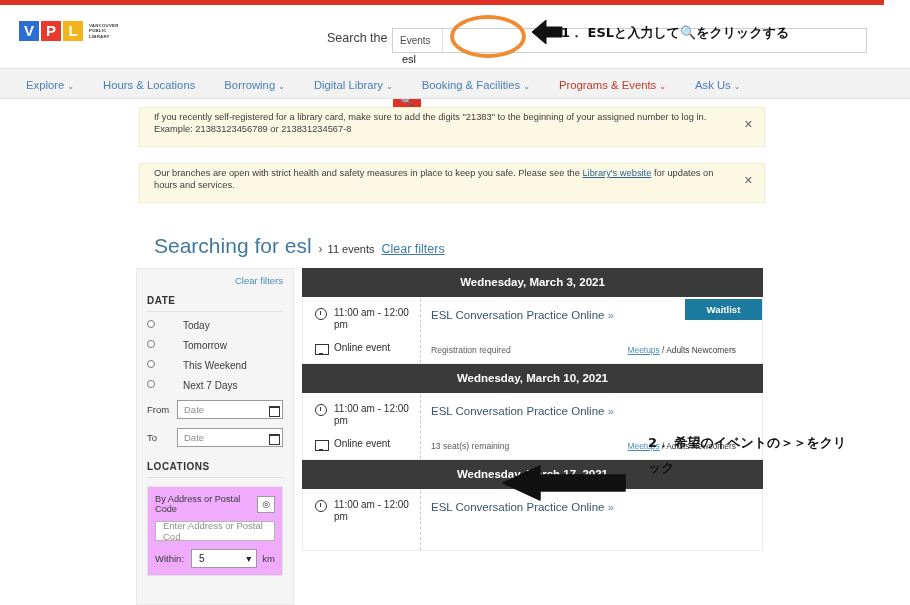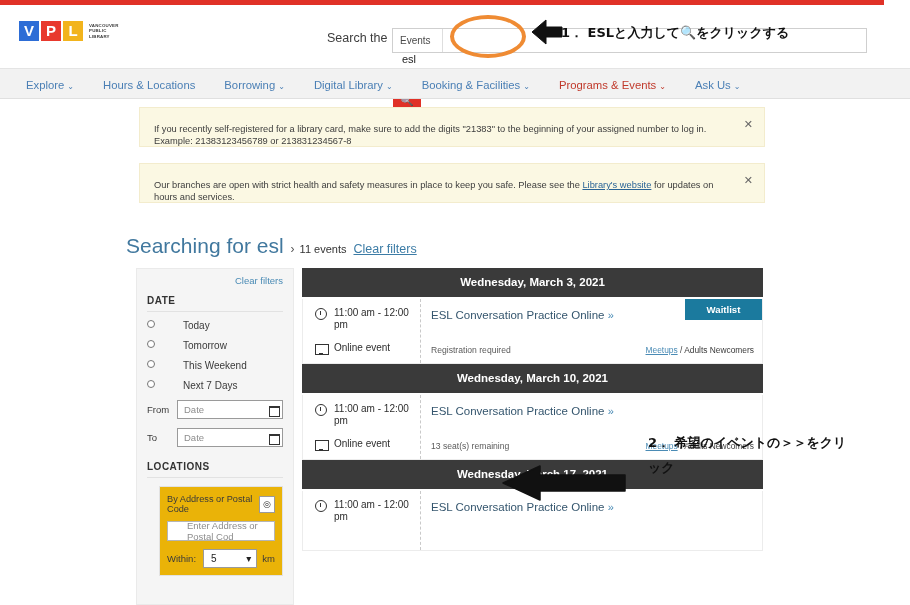--- a/index.html
+++ b/index.html
@@ -127,36 +127,36 @@
   }
   .nav-item.active { color: #c0392b; }
   .caret { font-size: 8px; margin-left: 3px; }
 
   
   .alert {
     position: absolute;
     left: 139px; width: 626px;
     background: #fbf8e3;
     border: 1px solid #f3eccd;
-    padding: 16px 30px 8px 14px;
+    padding: 4px 30px 8px 14px;
     font-size: 9.3px;
     line-height: 11.5px;
     color: #3d3d3d;
   }
   #alert-1 { top: 107px; height: 40px; }
   #alert-2 { top: 163px; height: 40px; }
   .alert .x {
     position: absolute; right: 11px; top: 11px;
     font-size: 11px; color: #666; cursor: pointer;
   }
   .alert a { color: #2a6496; }
 
   
   .heading-row {
-    position: absolute; top: 234px; left: 126px;
+    position: absolute; top: 234px; left: 154px;
     display: flex; align-items: baseline;
   }
   .heading-main {
     font-size: 21px; color: #41789e; font-weight: normal;
   }
   .heading-sep { font-size: 12px; color: #555; margin: 0 5px 0 7px; }
   .heading-count { font-size: 11px; color: #333; }
   .heading-clear {
     font-size: 12.5px; color: #3c7ca6;
     text-decoration: underline; margin-left: 7px; cursor: pointer;
@@ -208,35 +208,35 @@
     padding: 0 4px 0 6px;
   }
   .date-ph { flex: 1; font-size: 9.5px; color: #8d8d8d; }
   .cal-ico { width: 9px; height: 9px; position: relative; }
   .cal-ico:before {
     content: ""; position: absolute; left: 0; top: 1px;
     width: 9px; height: 8px;
     border: 1.2px solid #333; border-top-width: 2.6px;
   }
   .loc-box {
-    border: 1px solid #e2e2e2; background: #eab308;
-    padding: 7px; margin-top: 4px; margin-left: 12px;
+    border: 1px solid #e2e2e2; background: #f0abfc;
+    padding: 7px; margin-top: 4px;
   }
   .loc-top { display: flex; align-items: center; justify-content: space-between; }
   .loc-label { font-size: 9.2px; color: #3a3a3a; }
   .geo-btn {
     width: 19px; height: 17px;
     border: 1px solid #9a9a9a; background: #fff;
     font-size: 9px; color: #333; text-align: center;
     line-height: 15px; cursor: pointer;
   }
   .loc-input {
     margin-top: 7px; height: 20px;
     border: 1px solid #b5b5b5; background: #fff;
-    display: flex; align-items: center; padding-left: 19px;
+    display: flex; align-items: center; padding-left: 7px;
   }
   .loc-ph { font-size: 9.5px; color: #8d8d8d; }
   .within-row { display: flex; align-items: center; margin-top: 8px; }
   .within-label { font-size: 9.5px; color: #3a3a3a; margin-right: 7px; }
   .within-sel {
     width: 72px; height: 19px;
     border: 1px solid #9a9a9a; background: #fff;
     font-size: 10px; color: #222;
     display: flex; align-items: center; justify-content: space-between;
     padding: 0 5px 0 7px;
@@ -294,21 +294,21 @@
   .ev-title {
     font-size: 11.5px; color: #35566e;
     line-height: 14.5px; max-width: 240px;
   }
   .ev-chev { color: #4a8bb5; font-size: 11px; }
   .ev-sub {
     position: absolute; left: 10px; bottom: 8px;
     font-size: 8.6px; color: #5a5a5a;
   }
   .ev-tags {
-    position: absolute; right: 8px; bottom: 8px;
+    position: absolute; right: 26px; bottom: 8px;
     font-size: 8.4px; color: #3a3a3a;
   }
   .ev-tags a { color: #4a8bb5; }
   .waitlist {
     position: absolute; top: 0; right: 0;
     width: 77px; height: 21px;
     background: #1b7a9e; color: #fff;
     font-size: 9.6px; font-weight: bold;
     text-align: center; line-height: 21px;
     cursor: pointer;

